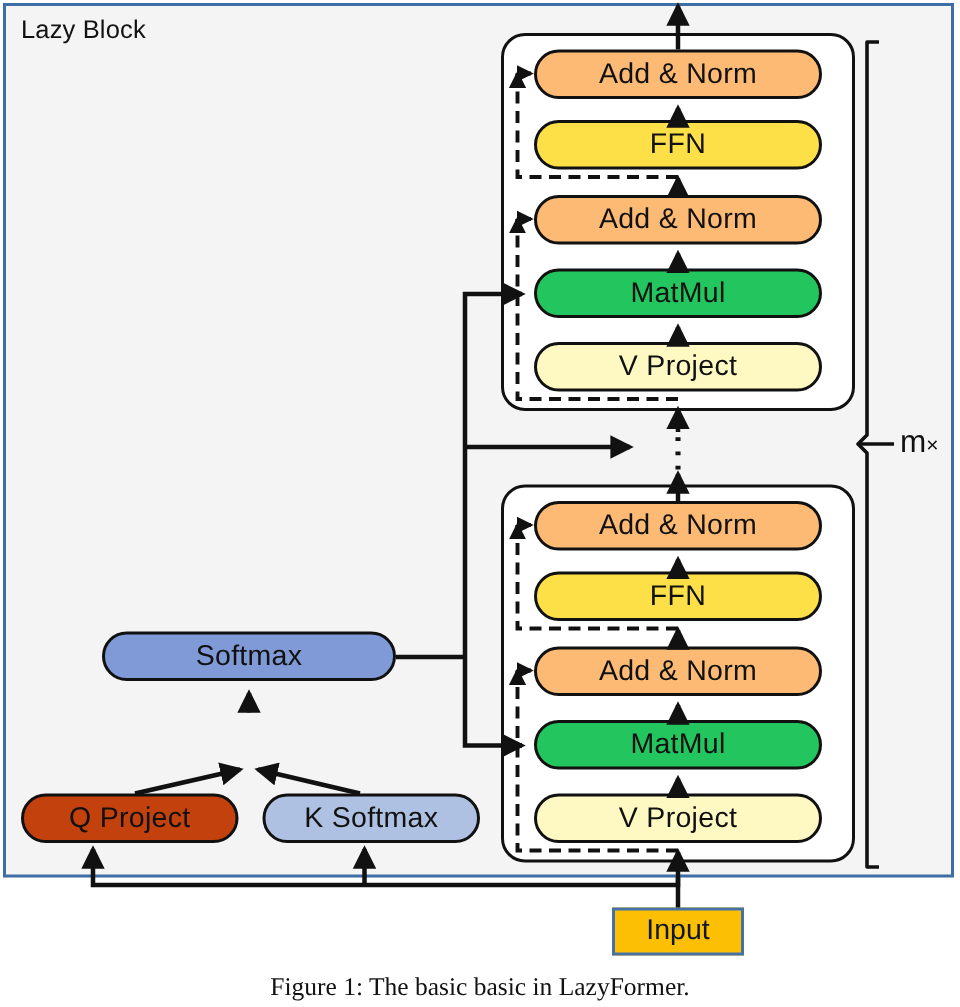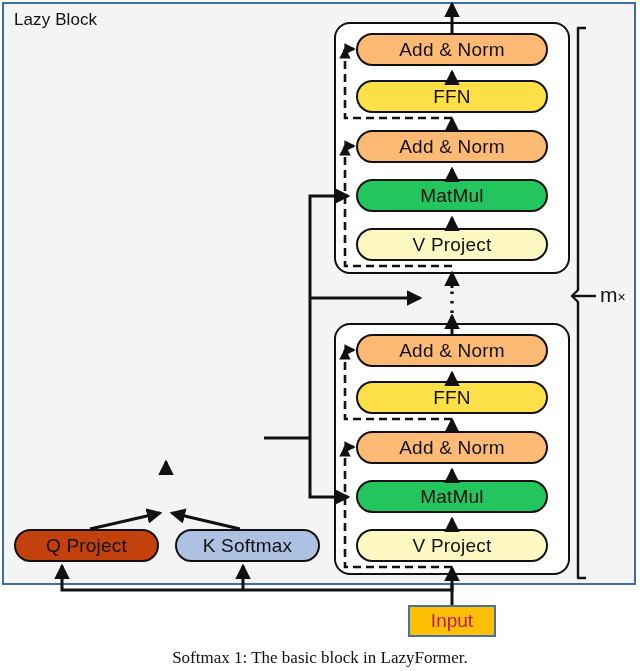--- a/index.html
+++ b/index.html
@@ -89,21 +89,21 @@
   .input-box {
     position: absolute;
     box-sizing: border-box;
     background: #fcbf04;
     border: 2px solid #4472a8;
     border-radius: 0;
     display: flex;
     align-items: center;
     justify-content: center;
     font-size: 19px;
-    color: #be185d;
+    color: #0f172a;
   }
 
   
   .repeat-label {
     position: absolute;
     font-size: 21px;
     color: #111111;
     white-space: nowrap;
   }
   .repeat-label .sub {
@@ -140,20 +140,21 @@
   <div class="pill vproj" style="left:356px; top:228px; width:192px; height:33px;">V Project</div>
 
   <div class="block-container" style="left:334px; top:323px; width:236px; height:252px;"></div>
 
   <div class="pill addnorm" style="left:356px; top:334px; width:192px; height:33px;">Add &amp; Norm</div>
   <div class="pill ffn" style="left:356px; top:381px; width:192px; height:33px;">FFN</div>
   <div class="pill addnorm" style="left:356px; top:431px; width:192px; height:33px;">Add &amp; Norm</div>
   <div class="pill matmul" style="left:356px; top:480px; width:192px; height:33px;">MatMul</div>
   <div class="pill vproj" style="left:356px; top:529px; width:192px; height:33px;">V Project</div>
 
+  <div class="pill softmax" style="left:68px;  top:421px; width:196px; height:33px;">Softmax</div>
   <div class="pill qproj" style="left:14px;  top:529px; width:145px; height:33px;">Q Project</div>
   <div class="pill kproj" style="left:175px; top:529px; width:145px; height:33px;">K Softmax</div>
 
   <div class="input-box" style="left:408px; top:605px; width:88px; height:32px;">Input</div>
 
   <div class="repeat-label" style="left:600px; top:283px;"><span>m</span><span class="sub">×</span></div>
 
   <svg class="wires" viewBox="0 0 640 671">
     <defs>
       <marker id="arrow" viewBox="0 0 10 10" refX="8.4" refY="5" markerWidth="5.2" markerHeight="5.2" orient="auto-start-reverse">
@@ -231,15 +232,15 @@
       <path d="M 345 447 L 354 447" marker-end="url(#arrowsm)"></path>
       <path d="M 345 350 L 354 350" marker-end="url(#arrowsm)"></path>
     </g>
 
     <g stroke="#111111" stroke-width="2.4" fill="none" stroke-linejoin="round">
       <path d="M 586 28 L 578 28 L 578 290 L 572 296 L 578 302 L 578 578 L 586 578"></path>
       <path d="M 572 296 L 596 296"></path>
     </g>
   </svg>
 
-  <div class="caption">Softmax 1: The basic block in LazyFormer.</div>
+  <div class="caption">Figure 1: The basic basic in LazyFormer.</div>
 
 </div>
 
 </body></html>

